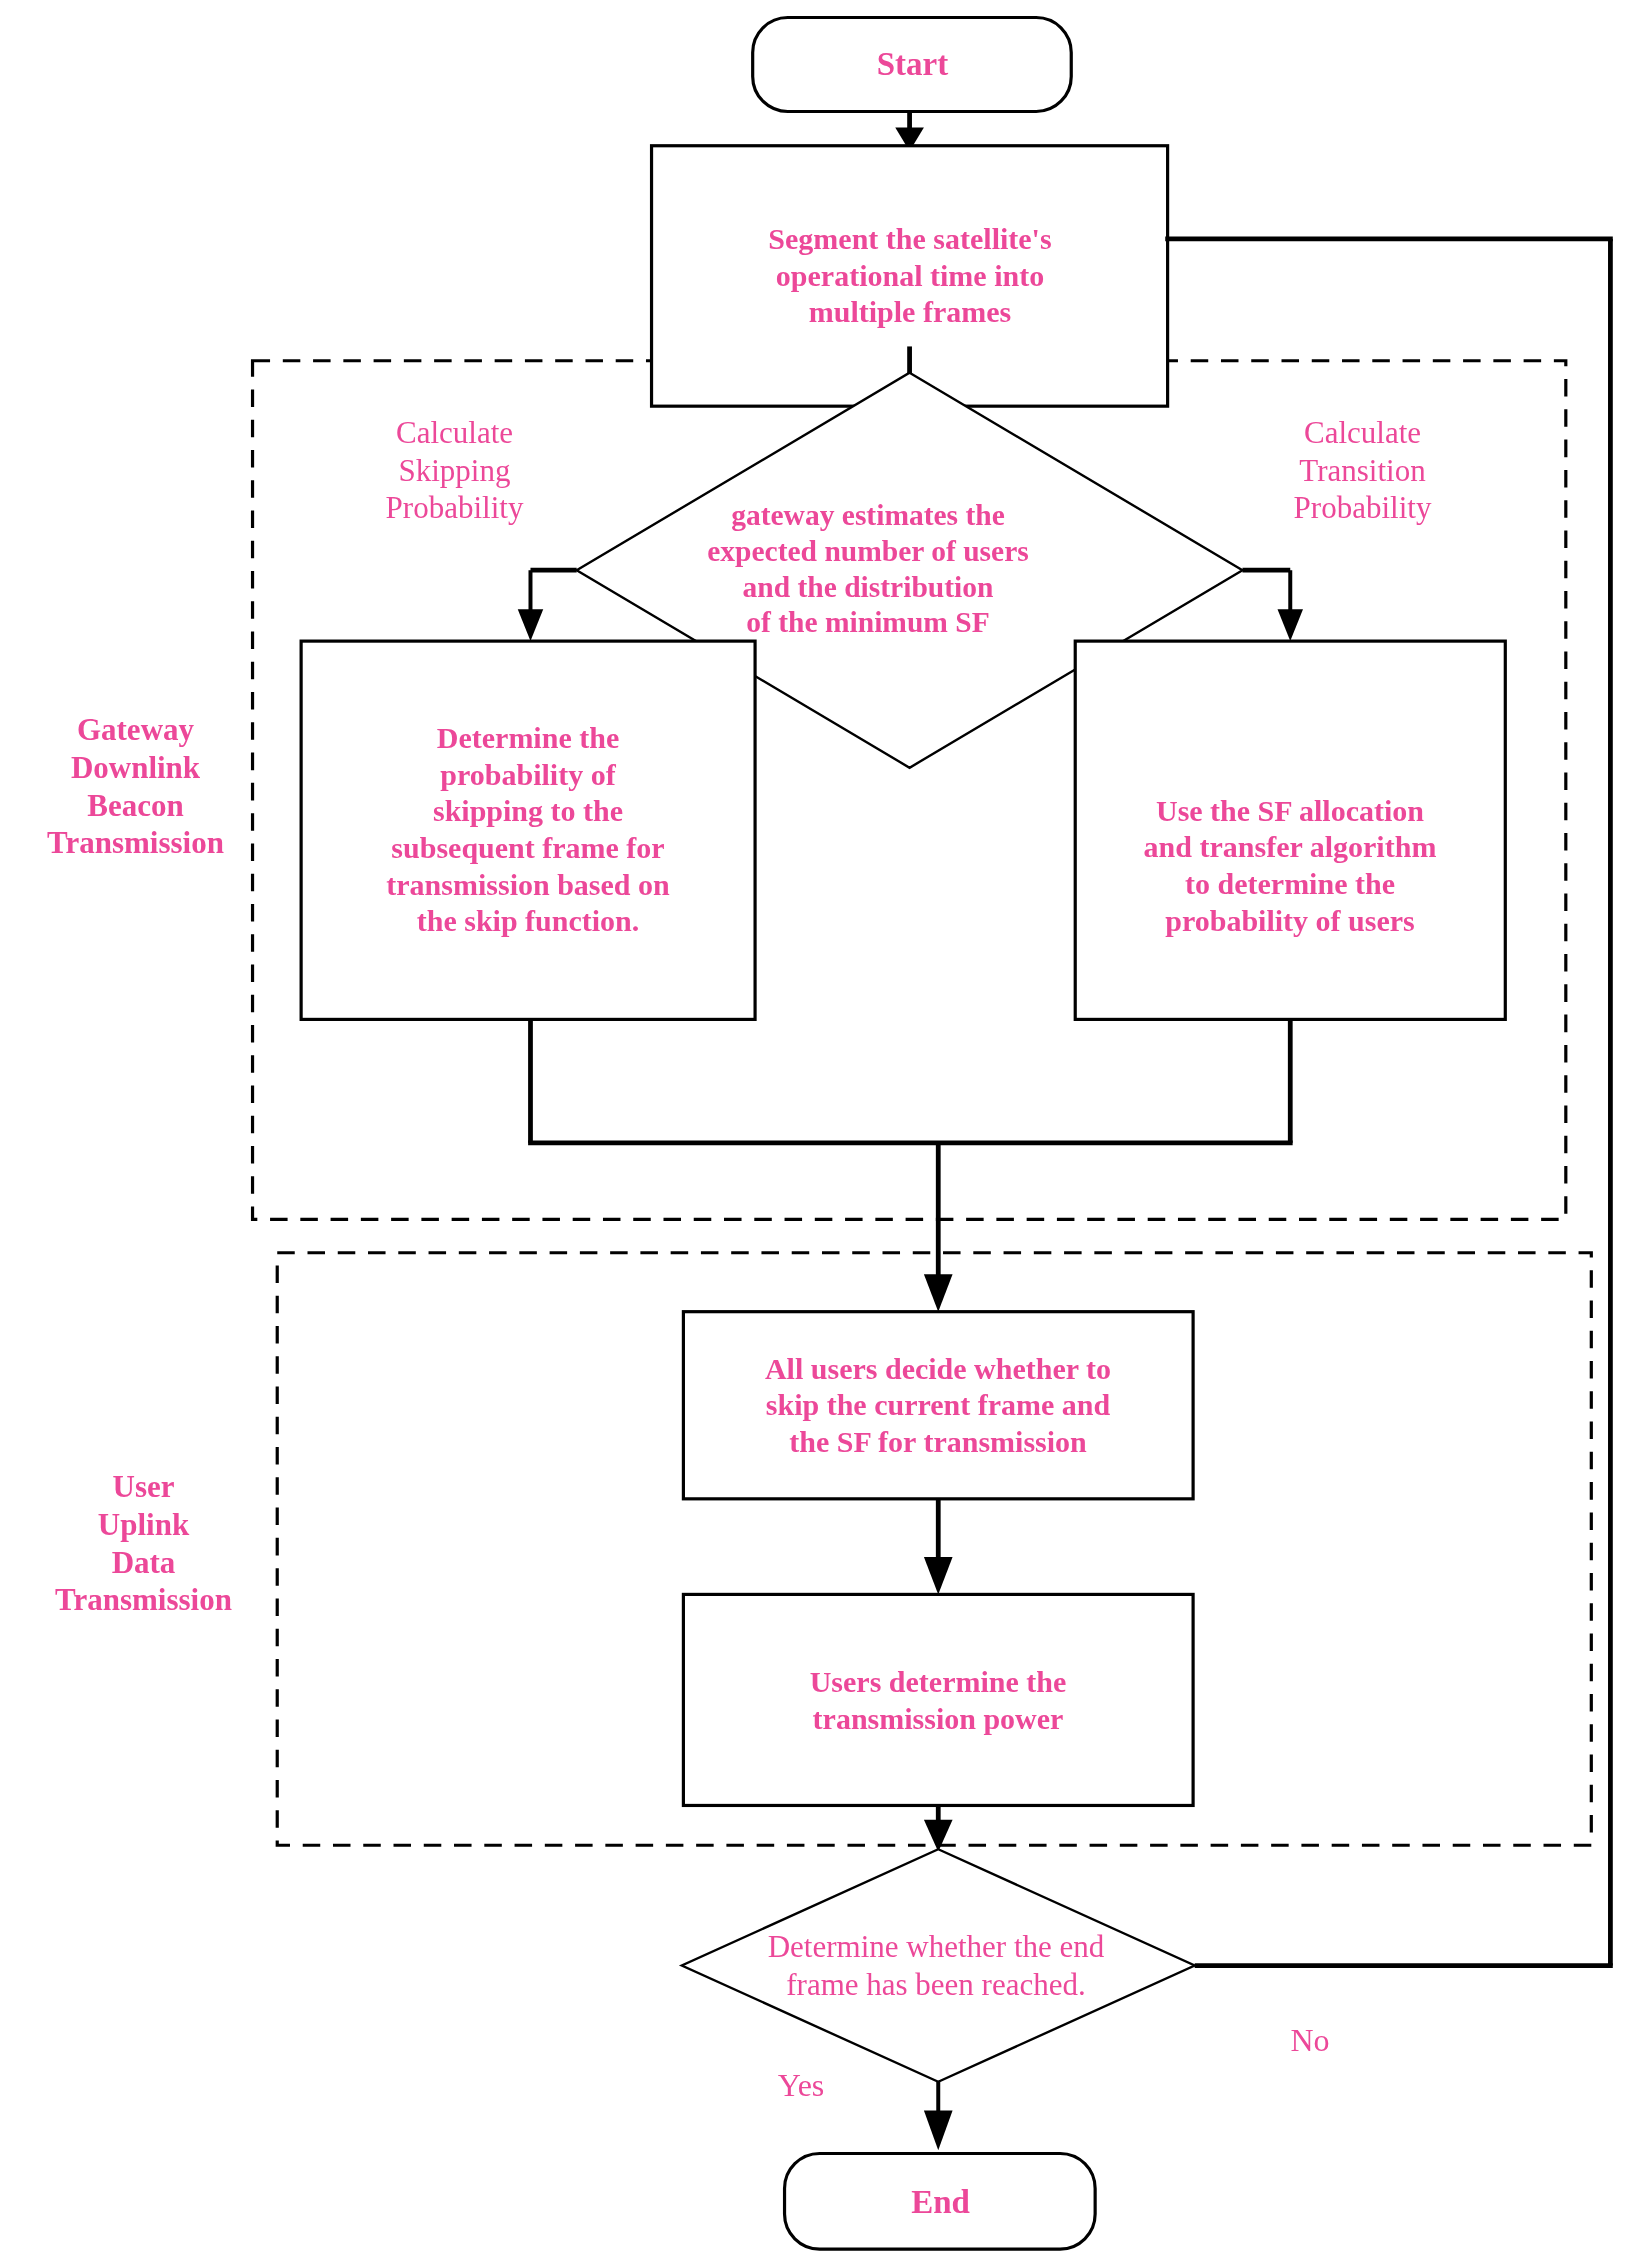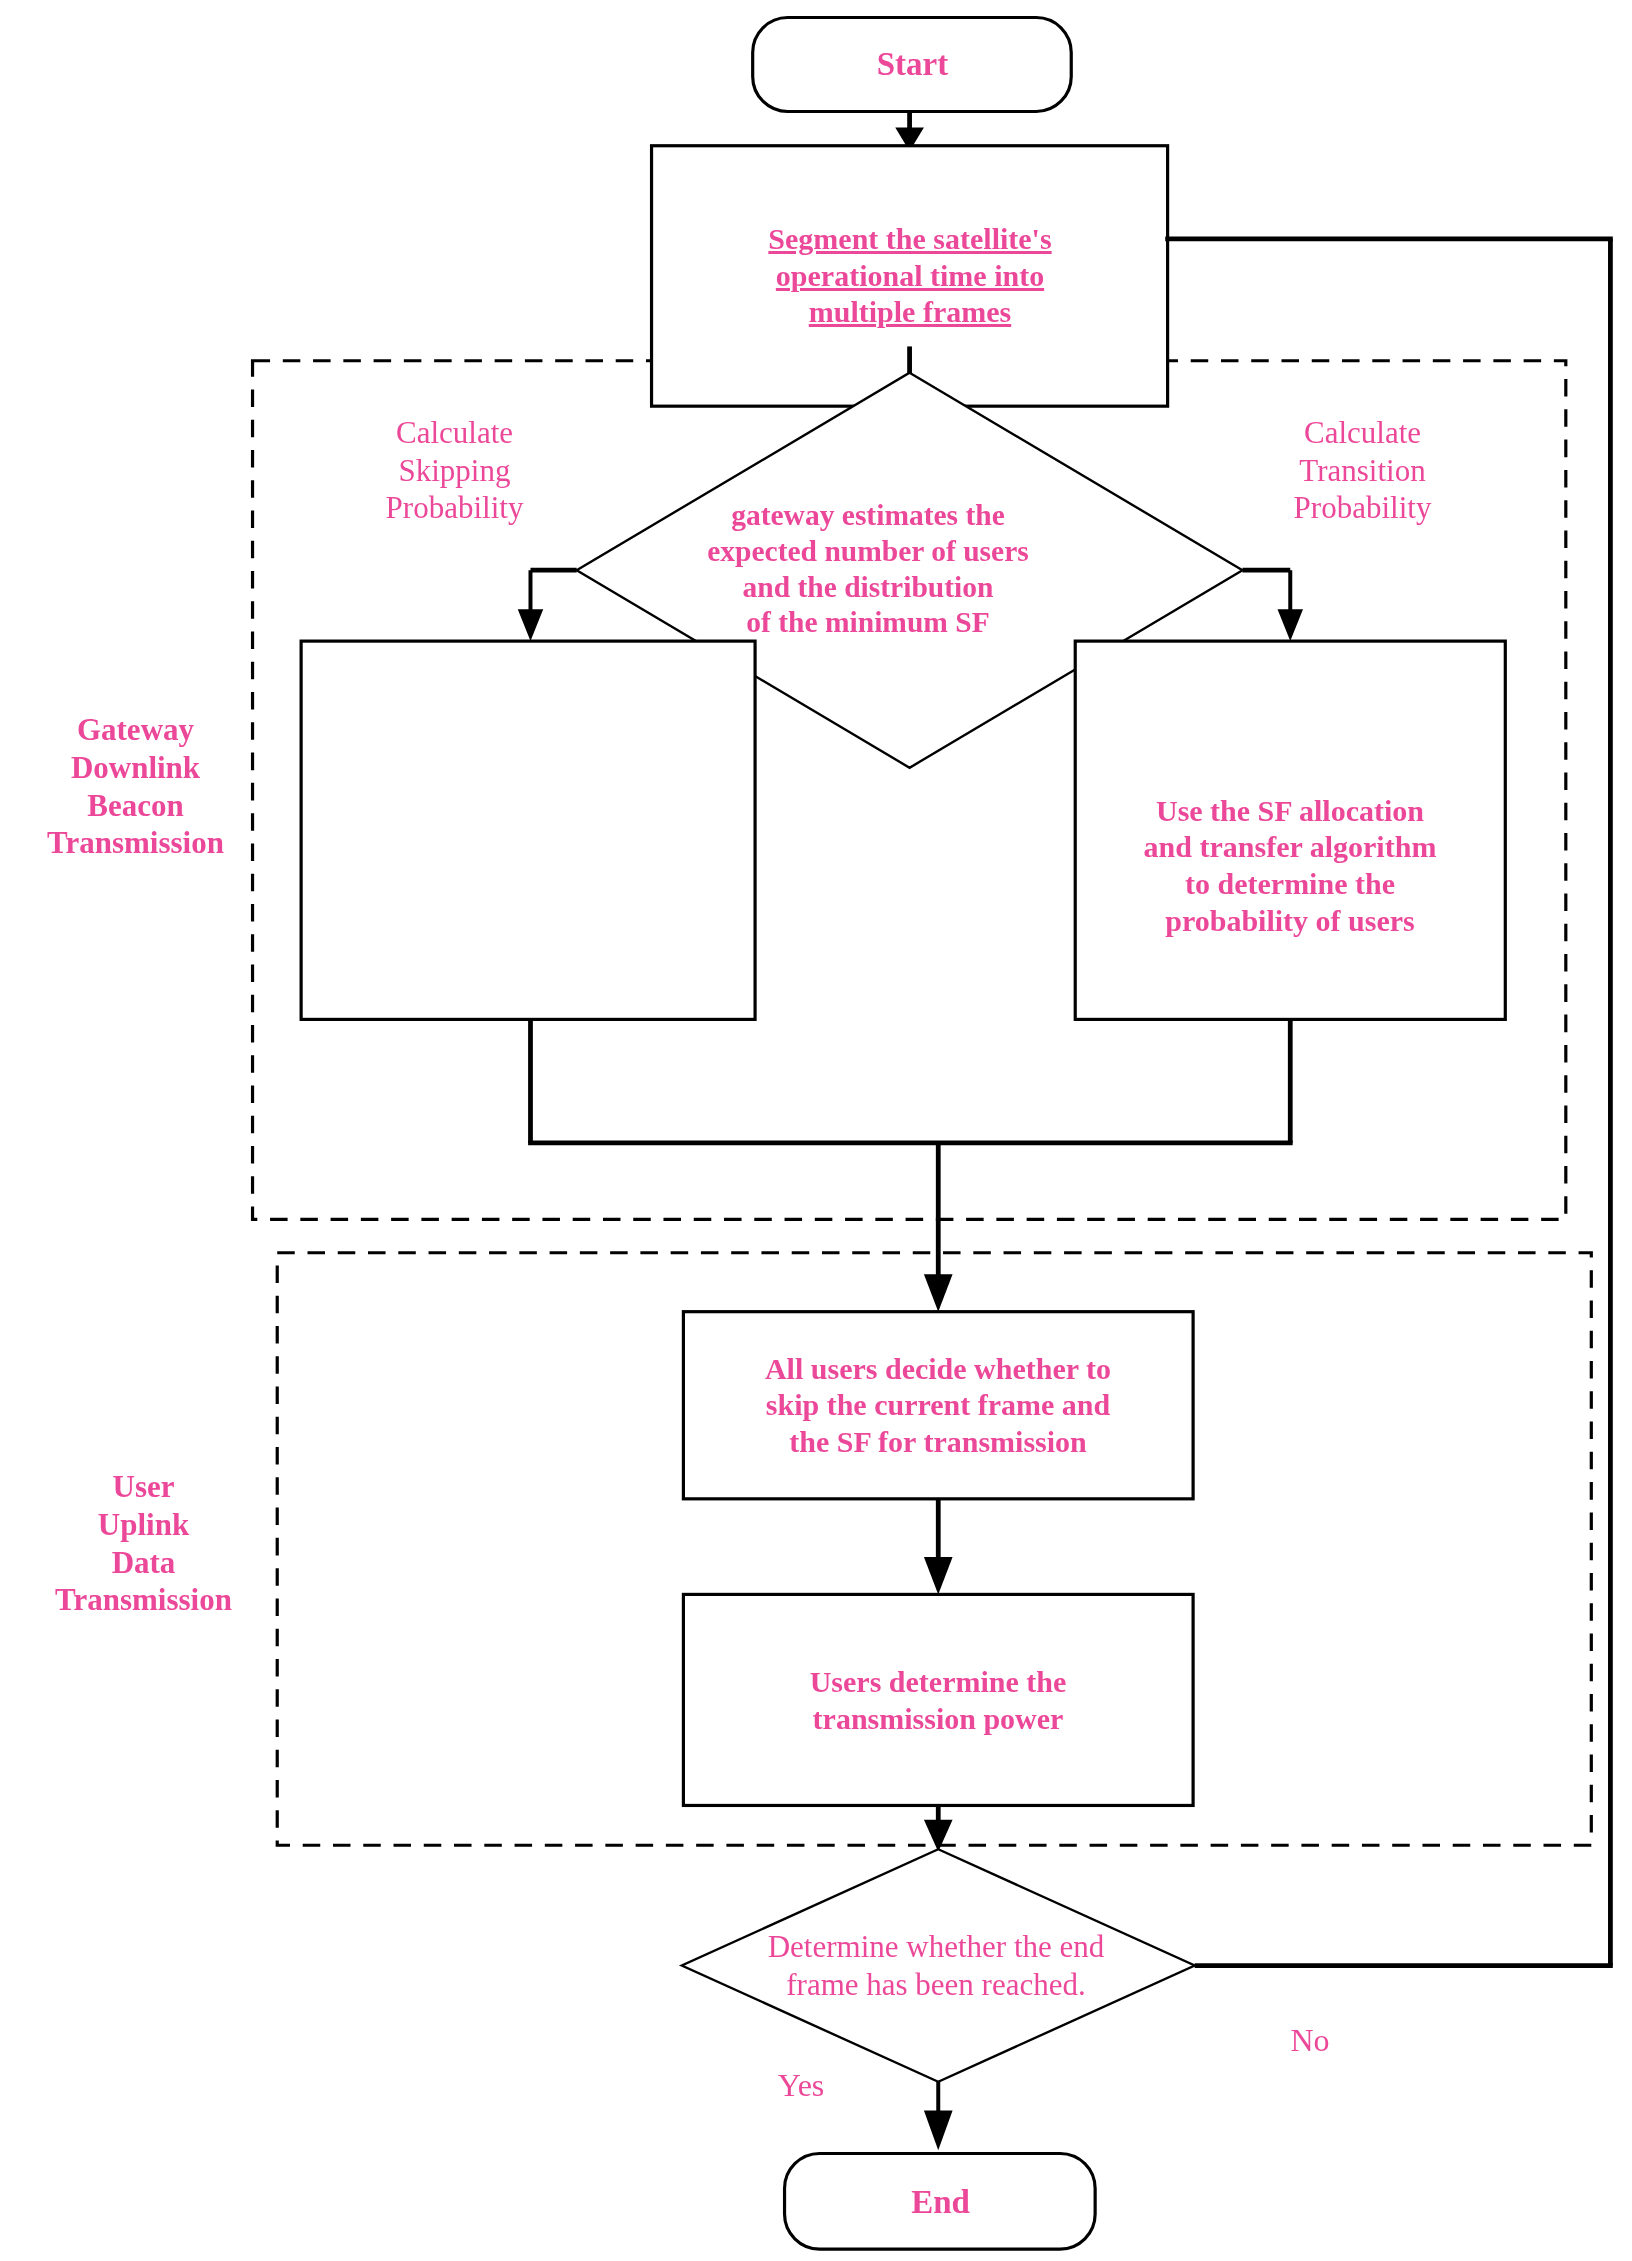--- a/index.html
+++ b/index.html
@@ -67,21 +67,21 @@
     line-height: 1.22;
     white-space: pre-line;
   }
   .txt-normal { font-weight: normal; }
 
   #t-start      { left: 753px;  top: 17.5px;   width: 319px;  height: 94px; font-size: 33px;
                   display: flex; align-items: center; justify-content: center; }
   #t-end        { left: 785px;  top: 2154px; width: 311px;  height: 96px; font-size: 33px;
                   display: flex; align-items: center; justify-content: center; }
   #t-segment    { left: 652px;  top: 146px;  width: 516px;  height: 260px; font-size: 30px;
-                  display: flex; align-items: center; justify-content: center; text-decoration: underline; }
+                  display: flex; align-items: center; justify-content: center; }
   #t-decision1  { left: 645px;  top: 434px;  width: 446px;  height: 271px; font-size: 29.5px;
                   display: flex; align-items: center; justify-content: center; }
   #t-left-label { left: 335px;  top: 395px;  width: 239px;  height: 151px; font-size: 31px;
                   display: flex; align-items: center; justify-content: center; }
   #t-right-label{ left: 1243px; top: 395px;  width: 239px;  height: 151px; font-size: 31px;
                   display: flex; align-items: center; justify-content: center; }
   #t-proc-left  { left: 301px;  top: 641px;  width: 454px;  height: 378px; font-size: 30px;
                   display: flex; align-items: center; justify-content: center; }
   #t-proc-right { left: 1075px; top: 641px;  width: 430px;  height: 378px; font-size: 30px;
                   display: flex; align-items: center; justify-content: center; margin-top: 36px; }
@@ -171,20 +171,26 @@
   <div class="txt" id="t-decision1">gateway estimates the
 expected number of users
 and the distribution
 of the minimum SF</div>
   <div class="txt txt-normal" id="t-left-label">Calculate
 Skipping
 Probability</div>
   <div class="txt txt-normal" id="t-right-label">Calculate
 Transition
 Probability</div>
+  <div class="txt" id="t-proc-left">Determine the
+probability of
+skipping to the
+subsequent frame for
+transmission based on
+the skip function.</div>
   <div class="txt" id="t-proc-right">Use the SF allocation
 and transfer algorithm
 to determine the
 probability of users</div>
   <div class="txt" id="t-proc-users">All users decide whether to
 skip the current frame and
 the SF for transmission</div>
   <div class="txt" id="t-proc-power">Users determine the
 transmission power</div>
   <div class="txt txt-normal" id="t-decision2">Determine whether the end

